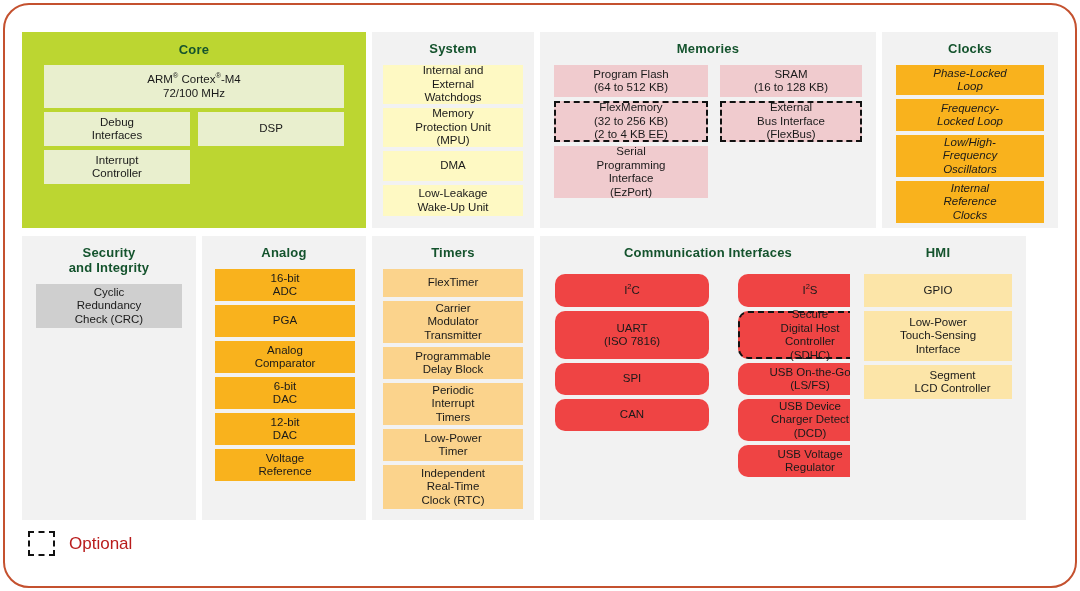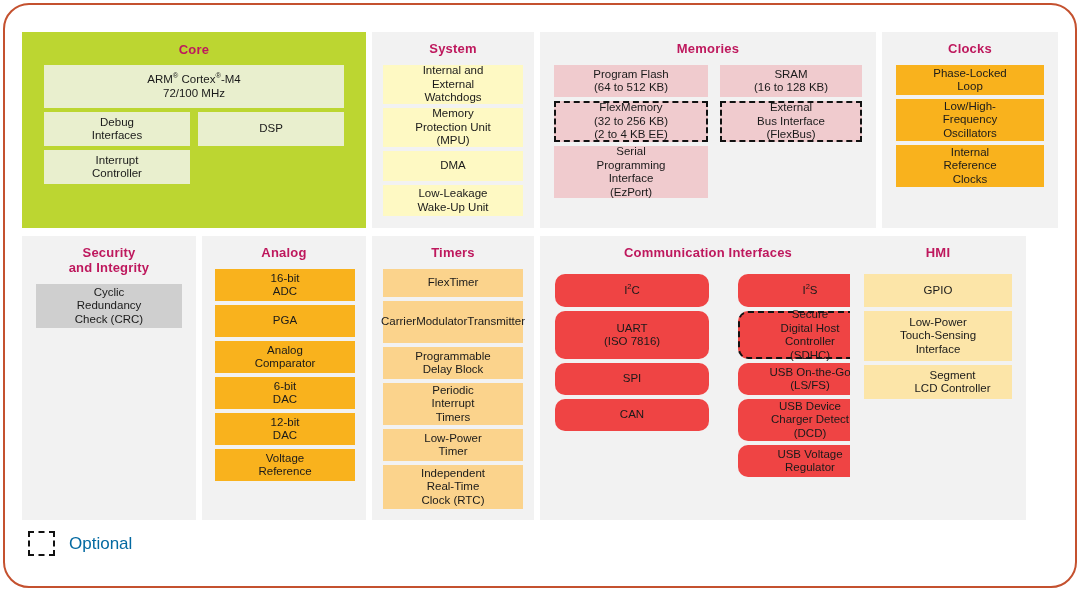--- a/index.html
+++ b/index.html
@@ -35,21 +35,21 @@
     position: absolute;
     background: #F2F2F2;
     padding: 0;
   }
   .panel.green { background: #BCD631; }
 
   .panel-title {
     text-align: center;
     font-size: 13px;
     font-weight: bold;
-    color: #be185d;
+    color: #14532d;
     line-height: 15px;
     padding-top: 9px;
     letter-spacing: .2px;
   }
   .panel.green .panel-title { padding-top: 10px; }
 
   .cols {
     position: absolute;
     left: 0; right: 0; top: 0; bottom: 0;
   }
@@ -68,21 +68,21 @@
     line-height: 13.5px;
     color: #1A1A1A;
     margin-bottom: 4px;
     padding: 2px 3px;
   }
   .blk span { display: block; }
 
   .c-core   { background: #E9EFCE; }
   .c-sys    { background: #fef9c3; }
   .c-mem    { background: #F0CBCE; }
-  .c-clk    { background: #F9B21D; }
+  .c-clk    { background: #F9B21D; font-style: italic; }
   .c-sec    { background: #CFCFCF; }
   .c-ana    { background: #F9B21D; }
   .c-tim    { background: #FBD38C; }
   .c-com    { background: #ef4444; border-radius: 10px; }
   .c-hmi    { background: #FCE5A8; }
 
   .optional { border: 2px dashed #111111; }
 
   
   #legend {
@@ -92,21 +92,21 @@
     align-items: center;
     gap: 14px;
   }
   #legend-swatch {
     width: 27px; height: 25px;
     border: 2px dashed #111111;
     background: #ffffff;
   }
   #legend-label {
     font-size: 17px;
-    color: #0369a1;
+    color: #b91c1c;
   }
   sup { font-size: 7.5px; vertical-align: super; line-height: 0; }
 </style>
 </head>
 <body>
 
 <div id="page">
   <div id="frame"></div>
 
   <div id="grid">
@@ -191,20 +191,24 @@
       </div>
     </div>
 
     <div class="panel" style="left:860px; top:0px; width:176px; height:196px;">
       <div class="panel-title">Clocks</div>
       <div style="position:absolute; left:14px; top:33px; width:148px;">
         <div class="blk c-clk" style="width:148px; height:30px; flex-direction:column;">
           <span>Phase-Locked</span>
           <span>Loop</span>
         </div>
+        <div class="blk c-clk" style="width:148px; height:32px; flex-direction:column;">
+          <span>Frequency-</span>
+          <span>Locked Loop</span>
+        </div>
         <div class="blk c-clk" style="width:148px; height:42px; flex-direction:column;">
           <span>Low/High-</span>
           <span>Frequency</span>
           <span>Oscillators</span>
         </div>
         <div class="blk c-clk" style="width:148px; height:42px; flex-direction:column;">
           <span>Internal</span>
           <span>Reference</span>
           <span>Clocks</span>
         </div>
@@ -253,21 +257,21 @@
         </div>
       </div>
     </div>
 
     <div class="panel" style="left:350px; top:204px; width:162px; height:284px;">
       <div class="panel-title">Timers</div>
       <div style="position:absolute; left:11px; top:33px; width:140px;">
         <div class="blk c-tim" style="width:140px; height:28px;">
           <span>FlexTimer</span>
         </div>
-        <div class="blk c-tim" style="width:140px; height:42px; ">
+        <div class="blk c-tim" style="width:140px; height:42px; flex-direction:column;">
           <span>Carrier</span>
           <span>Modulator</span>
           <span>Transmitter</span>
         </div>
         <div class="blk c-tim" style="width:140px; height:32px; flex-direction:column;">
           <span>Programmable</span>
           <span>Delay Block</span>
         </div>
         <div class="blk c-tim" style="width:140px; height:42px; flex-direction:column;">
           <span>Periodic</span>

